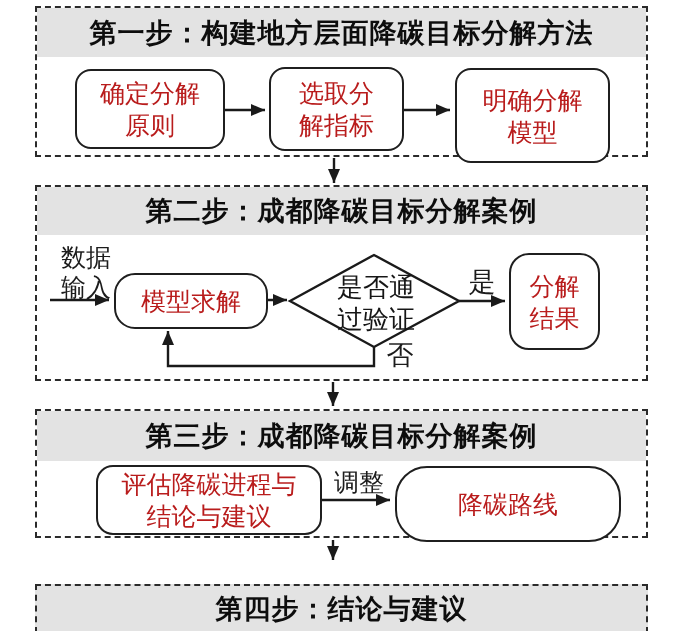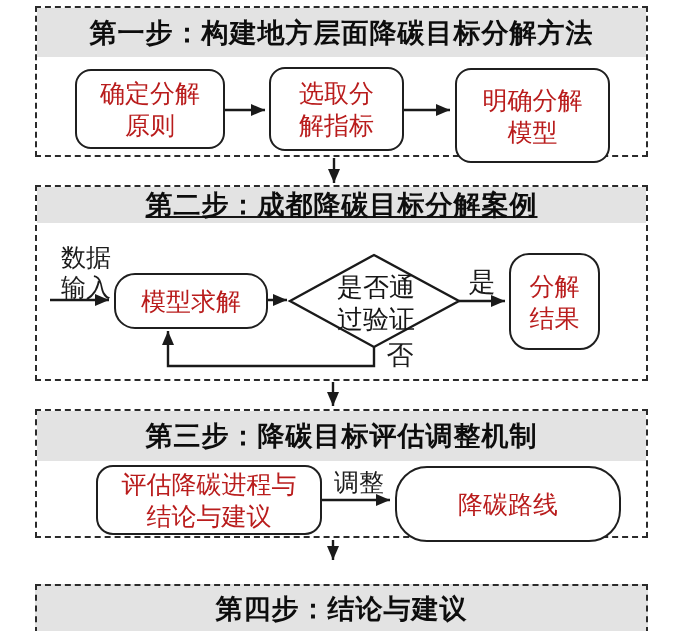--- a/index.html
+++ b/index.html
@@ -64,21 +64,21 @@
   .step-title {
     font-size: 27px;
     font-weight: 700;
     letter-spacing: 1px;
     color: #0d0d0d;
     white-space: nowrap;
   }
   #step1 { top: 6px;  height: 151px; }
   #step1 .step-header { height: 49px; }
   #step2 { top: 185px; height: 196px; }
-  #step2 .step-header { height: 36px; text-decoration: underline; }
+  #step2 .step-header { height: 48px; }
   #step3 { top: 409px; height: 129px; }
   #step3 .step-header { height: 50px; }
   #step4 {
     top: 584px; height: 49px;
     background: var(--header-bg);
     display: flex; align-items: center; justify-content: center;
   }
 
   
   .node {
@@ -188,21 +188,21 @@
     <div id="s2-decision">是否通
 过验证</div>
     <div class="float-label" id="s2-yes">是</div>
     <div class="float-label" id="s2-no">否</div>
     <div class="node" id="s2-result">分解
 结果</div>
   </div>
 
   <div class="step" id="step3">
     <div class="step-header">
-      <div class="step-title">第三步：降碳目标评估调整机制</div>
+      <div class="step-title">第三步：成都降碳目标分解案例</div>
     </div>
     <div class="node" id="s3-assess">评估降碳进程与
 结论与建议</div>
     <div class="float-label" id="s3-adjust">调整</div>
     <div class="node" id="s3-route">降碳路线</div>
   </div>
 
   <div class="step" id="step4">
     <div class="step-title">第四步：结论与建议</div>
   </div>

